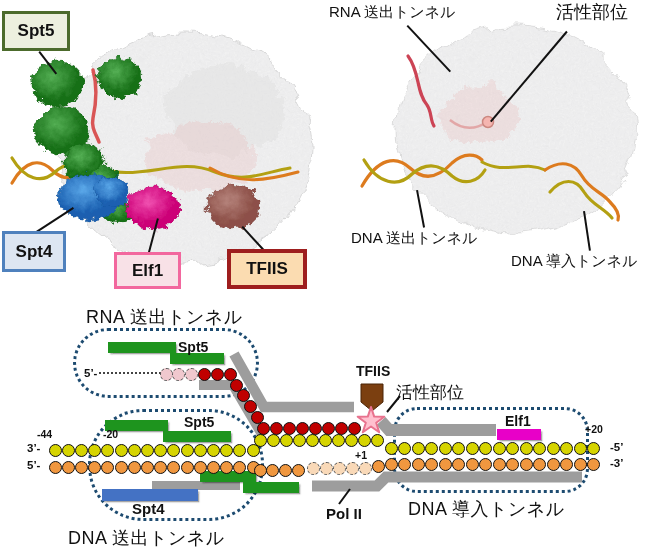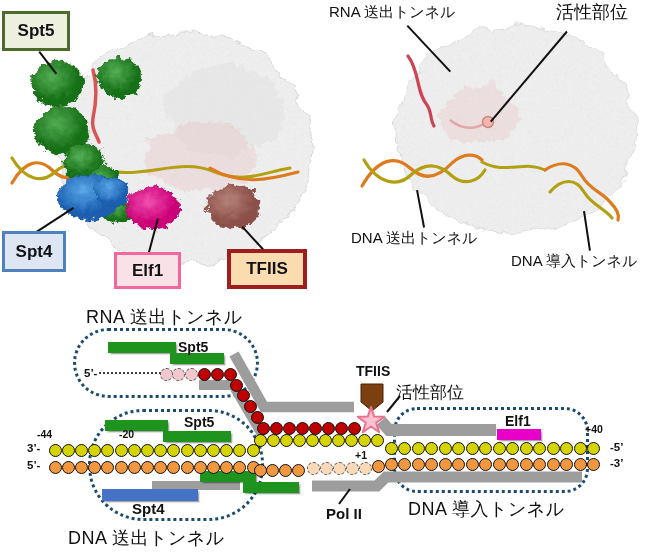--- a/index.html
+++ b/index.html
@@ -292,29 +292,29 @@
     <polygon points="361,384 383,384 383,402 372,411 361,402" fill="#7b3f10" stroke="#4a2507" stroke-width="1"></polygon>
     <polygon points="371,407 374.2,416.6 384.3,416.7 376.2,422.7 379.2,432.3 371,426.5 362.8,432.3 365.8,422.7 357.7,416.7 367.8,416.6" fill="#ffc0cf" stroke="#e8728e" stroke-width="2" stroke-linejoin="round"></polygon>
     <line x1="387" y1="412" x2="400" y2="396" stroke="#111" stroke-width="2"></line>
     <line x1="339" y1="504" x2="350" y2="489" stroke="#111" stroke-width="2"></line>
   </svg>
 
   <div class="slabel title" style="left:86px;top:305px;">RNA 送出トンネル</div>
   <div class="slabel prot" style="left:178px;top:339px;">Spt5</div>
   <div class="slabel pos2" style="left:84px;top:367px;">5’-</div>
   <div class="slabel pos" style="left:37px;top:428px;">-44</div>
-  <div class="slabel pos" style="left:119px;top:428px;">-20</div>
+  <div class="slabel pos" style="left:103px;top:428px;">-20</div>
   <div class="slabel pos2" style="left:27px;top:442px;">3’-</div>
   <div class="slabel pos2" style="left:27px;top:459px;">5’-</div>
   <div class="slabel prot" style="left:184px;top:414px;">Spt5</div>
   <div class="slabel prot" style="left:132px;top:500px;font-size:15px;">Spt4</div>
   <div class="slabel title" style="left:68px;top:526px;">DNA 送出トンネル</div>
   <div class="slabel prot" style="left:356px;top:363px;">TFIIS</div>
   <div class="slabel" style="left:396px;top:381px;font-size:17px;">活性部位</div>
   <div class="slabel pos" style="left:355px;top:449px;">+1</div>
   <div class="slabel prot" style="left:505px;top:413px;">Elf1</div>
-  <div class="slabel pos" style="left:585px;top:423px;">+40</div>
+  <div class="slabel pos" style="left:585px;top:423px;">+20</div>
   <div class="slabel pos2" style="left:610px;top:441px;">-5’</div>
   <div class="slabel pos2" style="left:610px;top:457px;">-3’</div>
   <div class="slabel prot" style="left:326px;top:505px;font-size:15px;">Pol II</div>
   <div class="slabel title" style="left:408px;top:497px;">DNA 導入トンネル</div>
 
 </div>
 
 </body></html>

